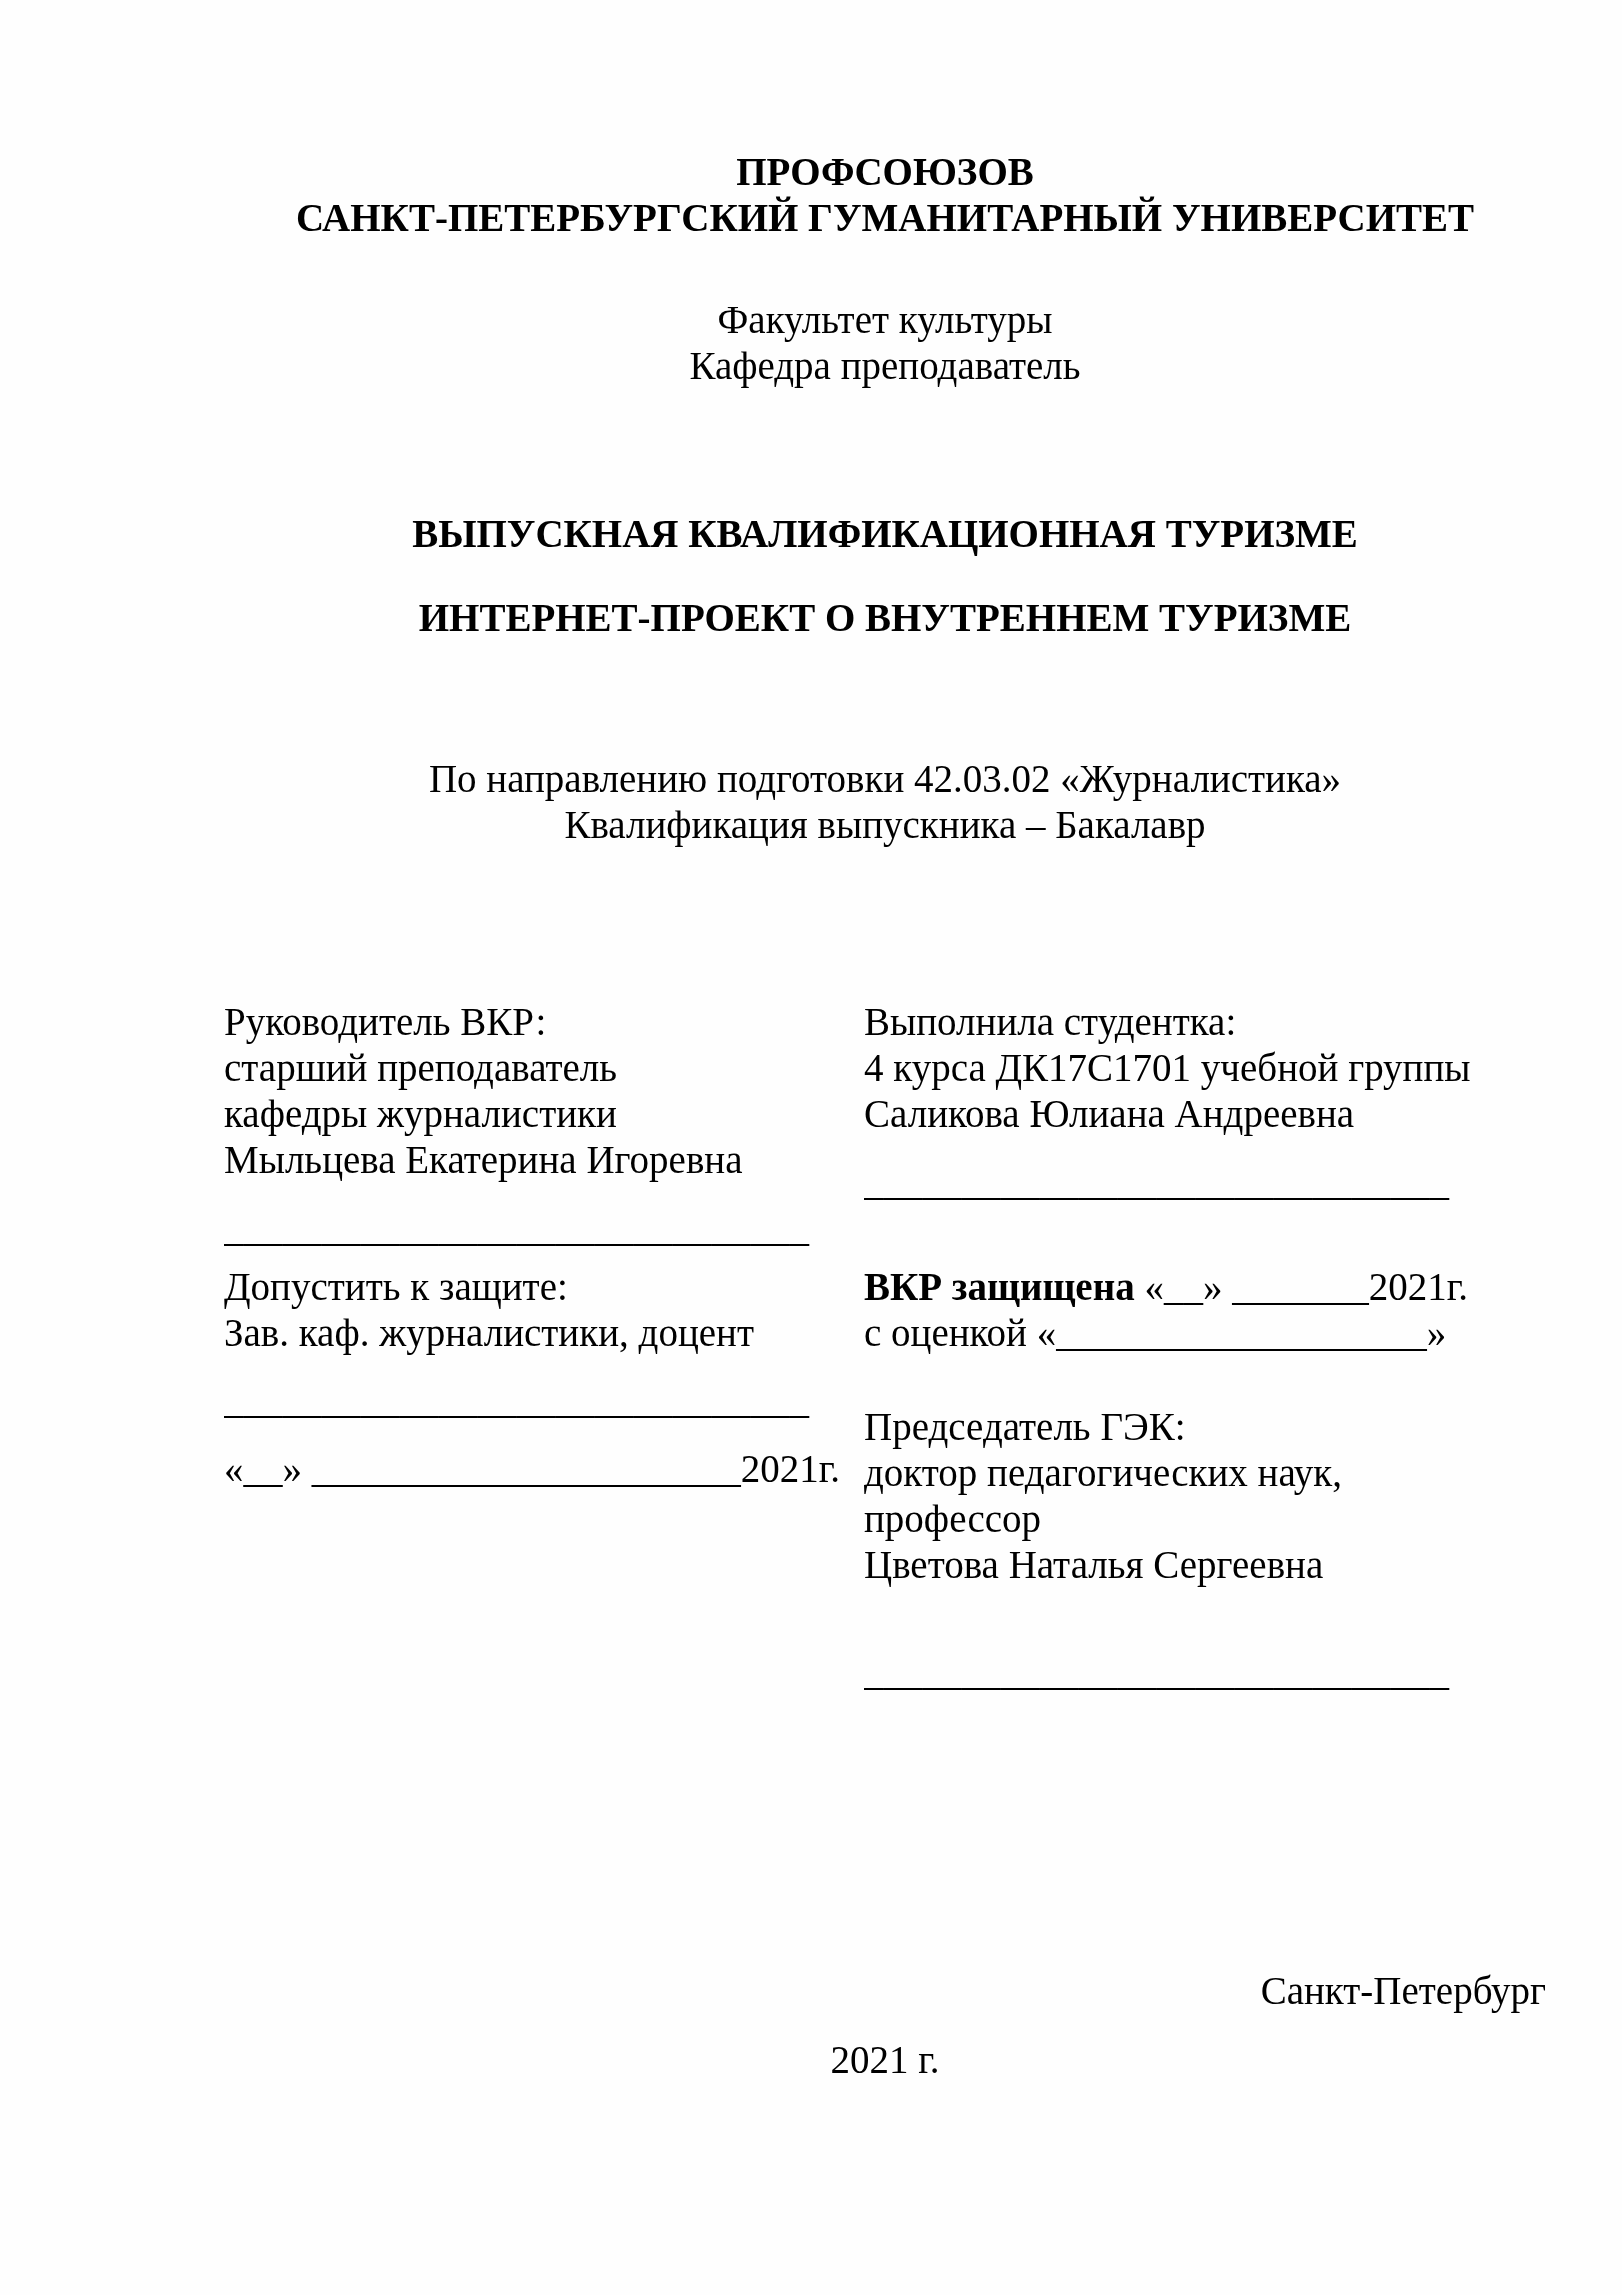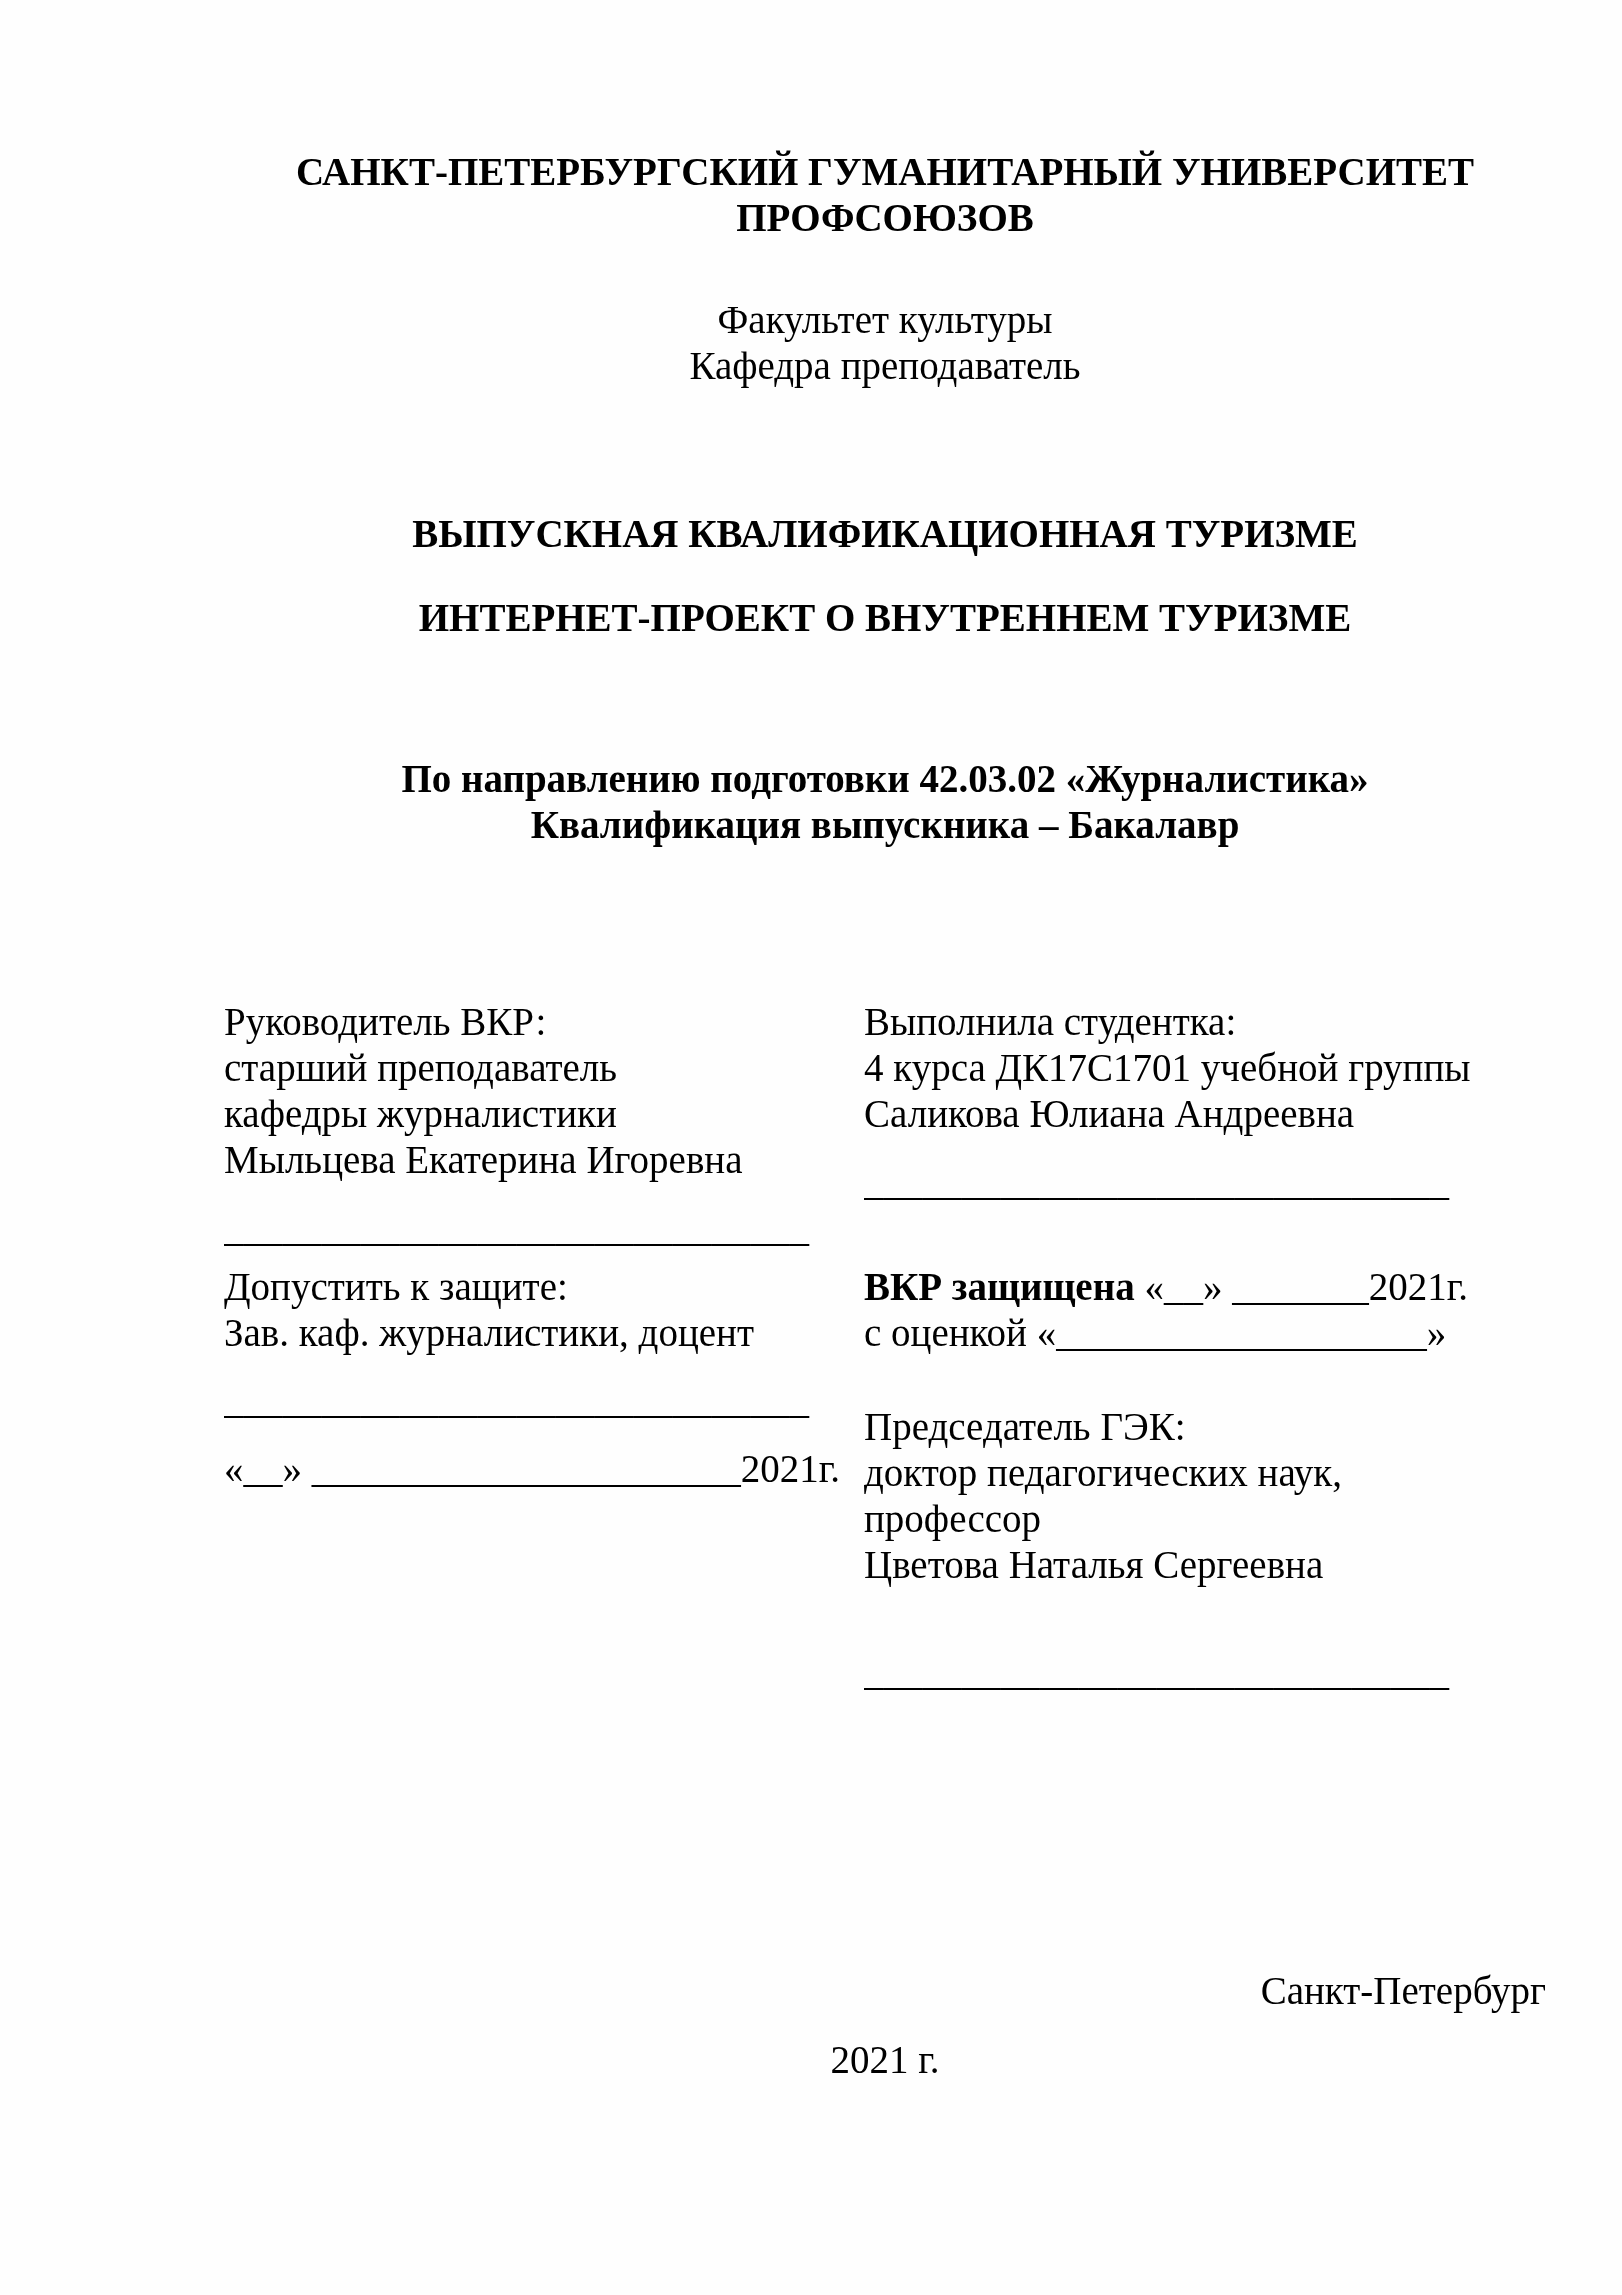--- a/index.html
+++ b/index.html
@@ -15,43 +15,43 @@
     line-height: 46px;
     box-sizing: border-box;
     padding: 149px 77px 0 224px;
   }
   .centered { text-align: center; }
   .bold { font-weight: bold; }
   .u-header { margin-top: 0; }
   .faculty-block { margin-top: 56px; }
   .work-type { margin-top: 122px; }
   .work-title { margin-top: 38px; }
-  .program-block { margin-top: 115px; font-weight: bold; }
+  .program-block { margin-top: 115px; }
   .columns { display: flex; align-items: flex-start; }
   .columns-1 { margin-top: 151px; }
   .columns-2 { margin-top: 13.3px; }
   .col-left { width: 640px; flex: 0 0 640px; }
   .col-right { flex: 1; }
   .sig-line-1 { margin-top: 22px; white-space: nowrap; overflow: hidden; }
   .sig-line-admit { margin-top: 20.4px; white-space: nowrap; overflow: hidden; }
   .date-line { margin-top: 23px; white-space: nowrap; }
   .chairman-block { margin-top: 48px; }
   .sig-line-chair { margin-top: 61px; white-space: nowrap; overflow: hidden; }
   .footer-city { margin-top: 273px; text-align: right; }
   .footer-year { margin-top: 23px; }
   .line { }
 </style>
 </head>
 <body>
 
 <div class="page">
 
   <div class="u-header centered bold">
+    <div class="line">ПРОФСОЮЗОВ</div>
     <div class="line">САНКТ-ПЕТЕРБУРГСКИЙ ГУМАНИТАРНЫЙ УНИВЕРСИТЕТ</div>
-    <div class="line">ПРОФСОЮЗОВ</div>
   </div>
 
   <div class="faculty-block centered">
     <div class="line">Факультет культуры</div>
     <div class="line">Кафедра преподаватель</div>
   </div>
 
   <div class="work-type centered bold">ВЫПУСКНАЯ КВАЛИФИКАЦИОННАЯ ТУРИЗМЕ</div>
 
   <div class="work-title centered bold">ИНТЕРНЕТ-ПРОЕКТ О ВНУТРЕННЕМ ТУРИЗМЕ</div>

